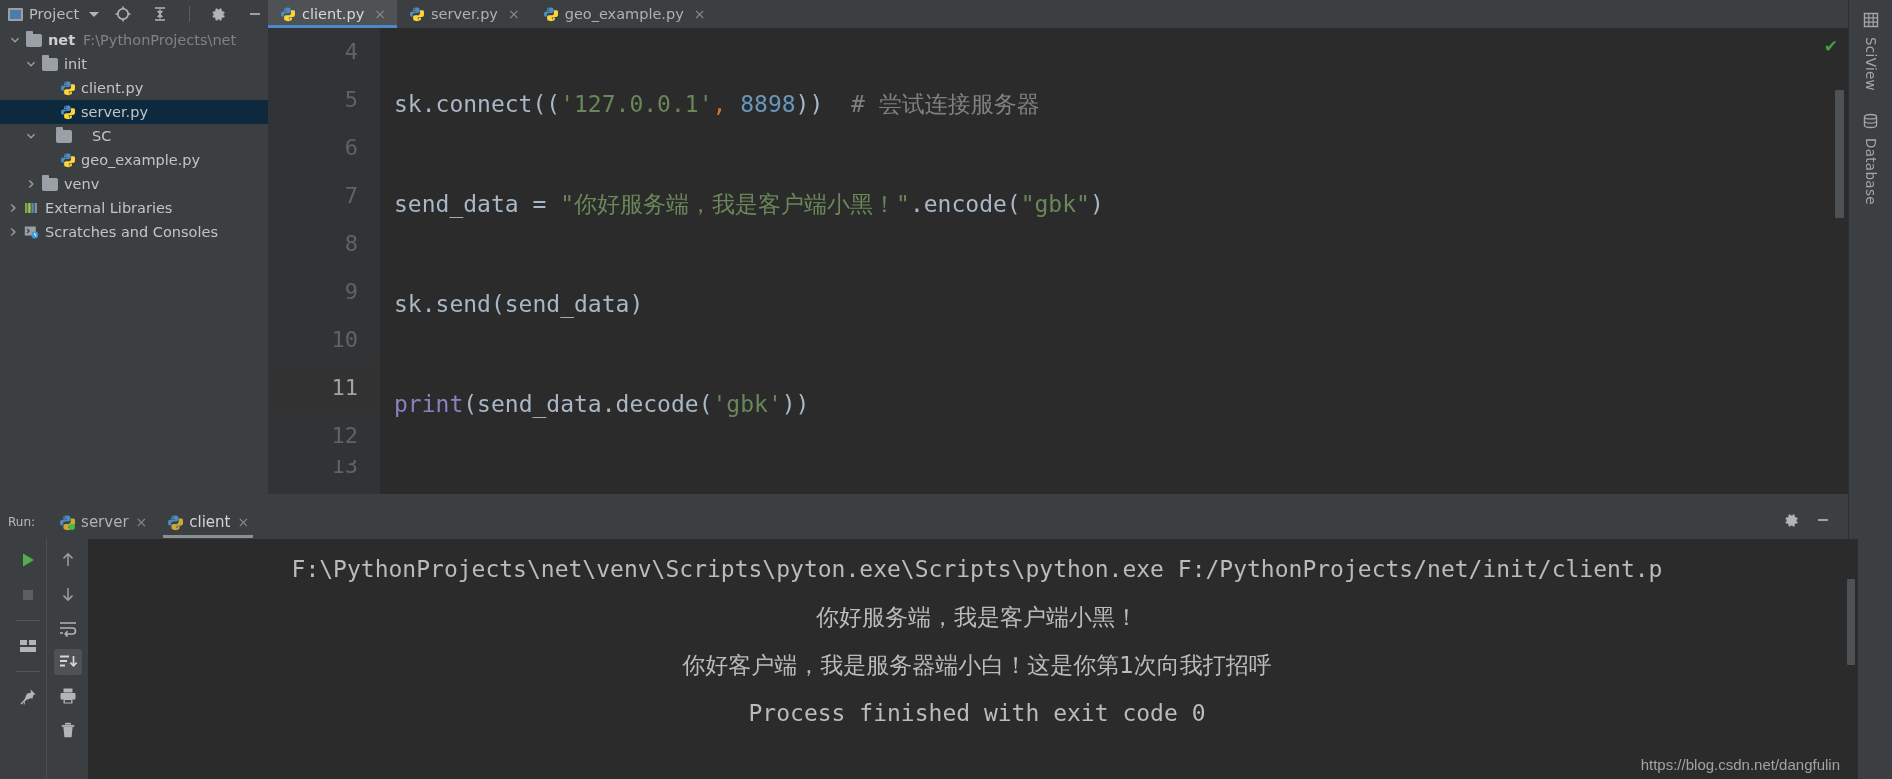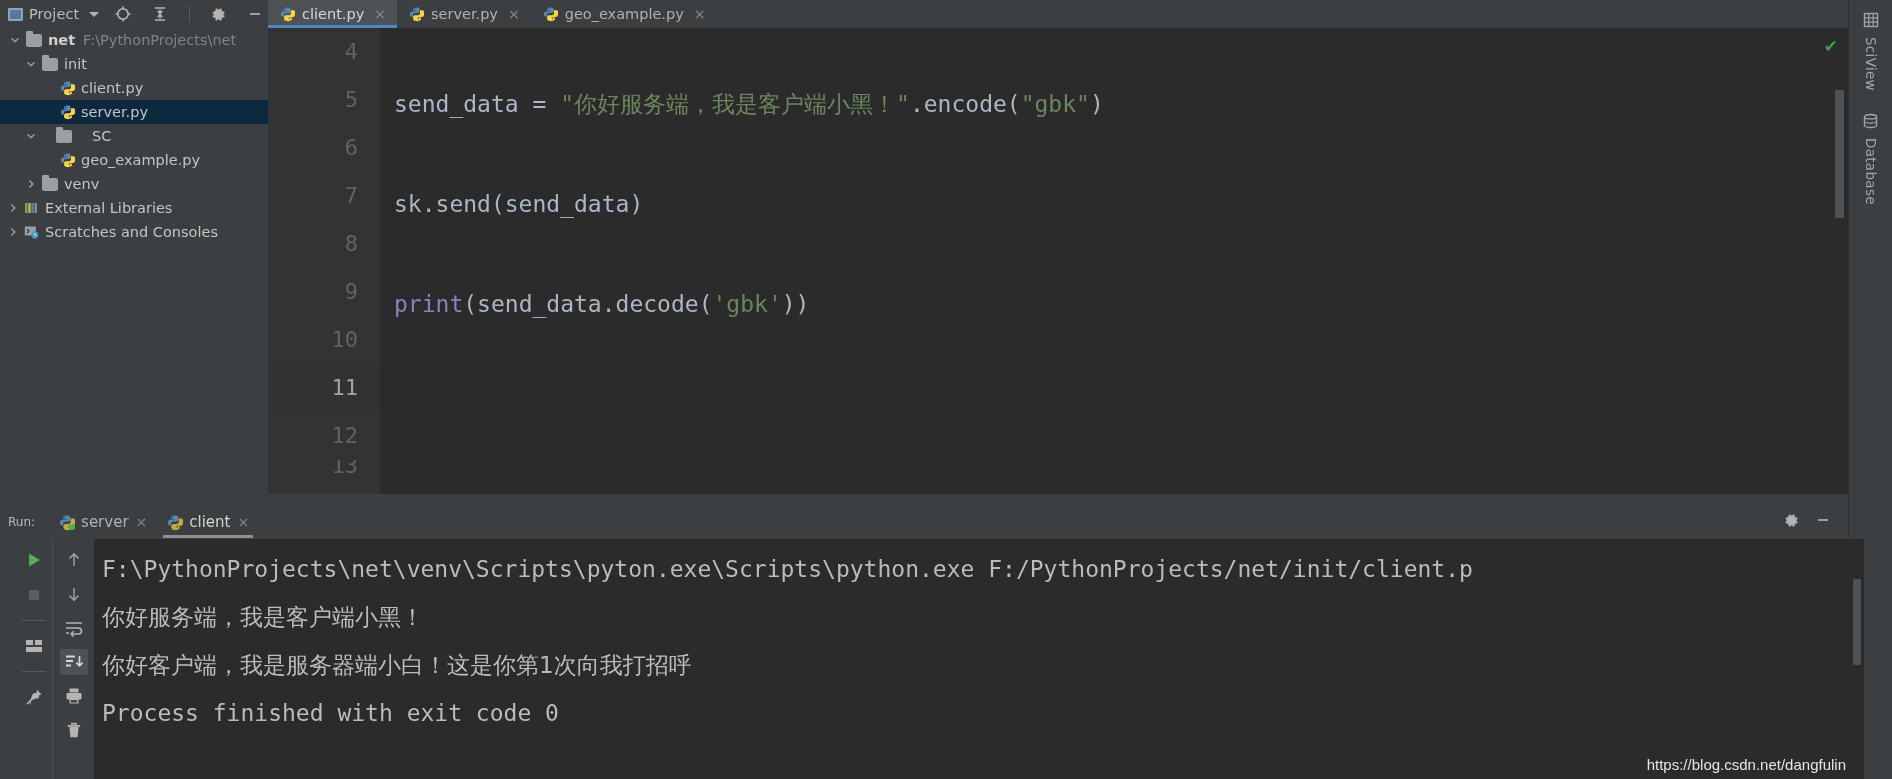--- a/index.html
+++ b/index.html
@@ -126,21 +126,21 @@
   .run-label { color: #bbbbbb; font-size: 12px; padding: 0 14px 0 8px; }
   .rtab {
     display: flex; align-items: center; gap: 7px; height: 34px; padding: 0 10px;
     color: #b0b0b0; font-size: 15px; position: relative;
   }
   .rtab.active { color: #d4d4d4; }
   .rtab.active::after { content:""; position:absolute; left:6px; right:6px; bottom:1px; height:3px; background:#8c8f91; }
   .rtab .x { color: #8a8a8a; font-size: 14px; }
   .runhdr-right { margin-left: auto; display: flex; align-items: center; gap: 14px; padding-right: 16px; }
 
-  .runbody { position: absolute; left: 16px; top: 34px; width: 100%; bottom: 0; }
+  .runbody { position: absolute; left: 10px; top: 34px; width: 100%; bottom: 0; text-align: center; }
   .runtools {
     position: absolute; left: 0; top: 0; width: 36px; bottom: 0; background: #3c3f41;
     display: flex; flex-direction: column; align-items: center; padding-top: 8px; gap: 9px;
   }
   .runtools2 {
     position: absolute; left: 36px; top: 0; width: 42px; bottom: 0; background: #3c3f41;
     border-left: 1px solid #4c4f51;
     display: flex; flex-direction: column; align-items: center; padding-top: 8px; gap: 8px;
   }
   .tool { width: 28px; height: 26px; display: flex; align-items: center; justify-content: center; }
@@ -151,21 +151,21 @@
     position: absolute; left: 78px; top: 0; right: 0; bottom: 0;
     background: #2b2b2b; overflow: hidden; padding: 6px 0 0 8px;
   }
   .coline {
     font-family: "DejaVu Sans Mono", "Liberation Mono", monospace;
     font-size: 23px; line-height: 48px; color: #bbbbbb; white-space: pre;
   }
   .coline.cjk { font-family: "DejaVu Sans", "Liberation Sans", sans-serif; }
   .co-scroll { position: absolute; right: 3px; top: 40px; width: 8px; height: 86px; background: #4e5254; border-radius: 1px; }
   .watermark {
-    position: absolute; right: 18px; bottom: 6px; color: #e5e5e5; font-size: 15px;
+    position: absolute; right: 18px; bottom: 6px; color: #a3a3a3; font-size: 15px;
     font-family: "Liberation Sans", sans-serif;
   }
 </style>
 </head>
 <body>
 
 <div id="app">
 
   <div class="toprow">
 
@@ -333,20 +333,21 @@
         <div class="gl">6</div>
         <div class="gl">7</div>
         <div class="gl">8</div>
         <div class="gl">9</div>
         <div class="gl">10</div>
         <div class="gl cur">11</div>
         <div class="gl">12</div>
         <div class="gl" style="height: 20px; line-height: 12px; overflow: hidden;">13</div>
       </div>
     <div class="codearea">
+      <div class="cl"><span class="s-def">sk.connect((</span><span class="s-str">'127.0.0.1'</span><span class="s-comma">,</span><span class="s-def"> </span><span class="s-num">8898</span><span class="s-def">))</span><span class="s-com">  # </span><span class="s-com cjk">尝试连接服务器</span></div>
       <div class="cl"><span class="s-def">send_data = </span><span class="s-str">"</span><span class="s-str cjk">你好服务端，我是客户端小黑！</span><span class="s-str">"</span><span class="s-def">.encode(</span><span class="s-str">"gbk"</span><span class="s-def">)</span></div>
       <div class="cl"><span class="s-def">sk.send(send_data)</span></div>
       <div class="cl"><span class="s-fn">print</span><span class="s-def">(send_data.decode(</span><span class="s-str">'gbk'</span><span class="s-def">))</span></div>
       <div class="cl"></div>
       
       
       
       
       
     </div>

